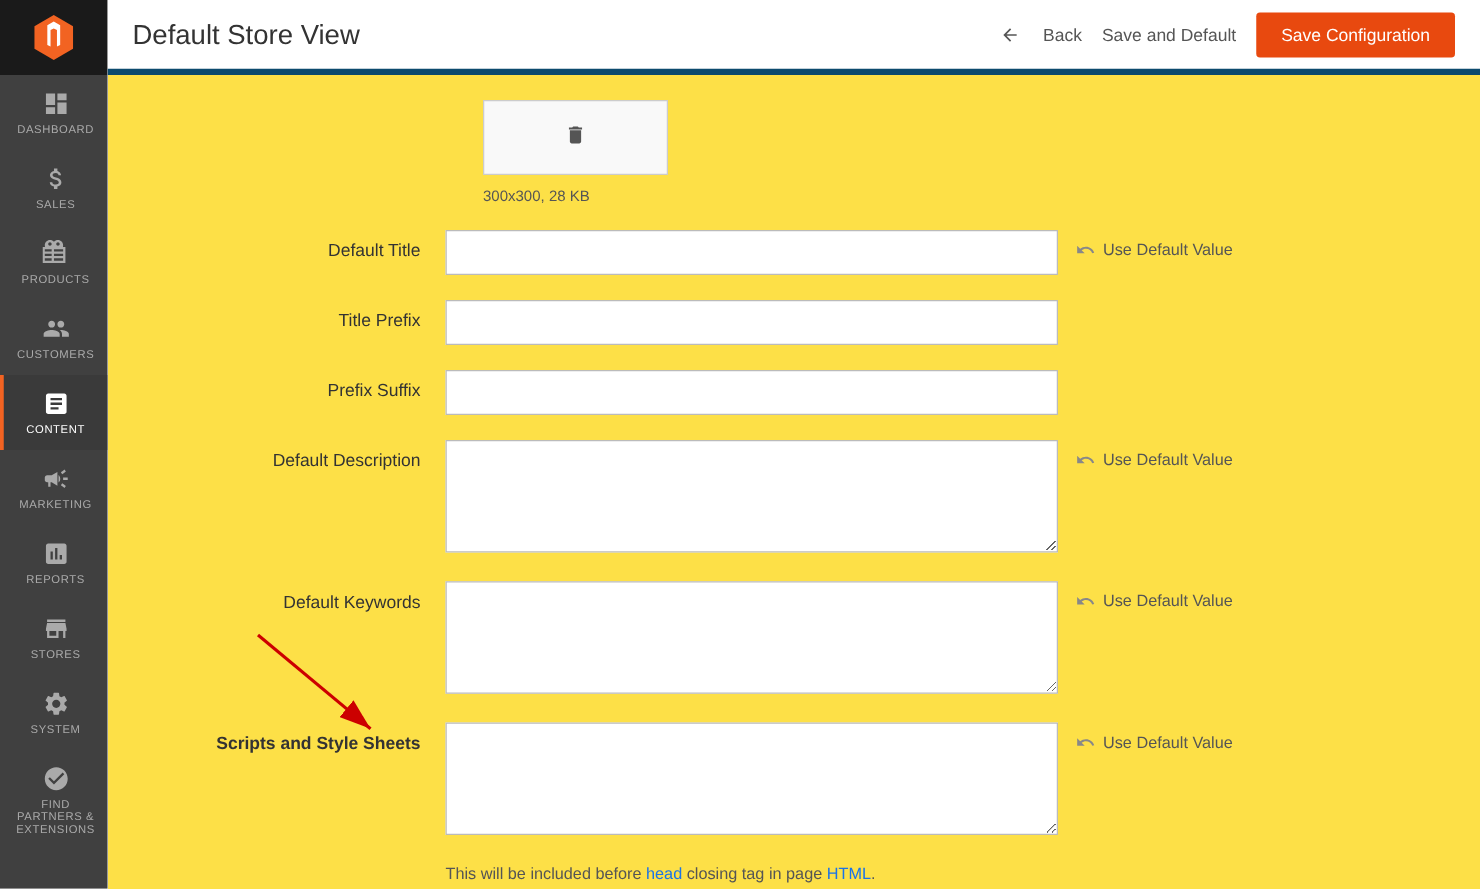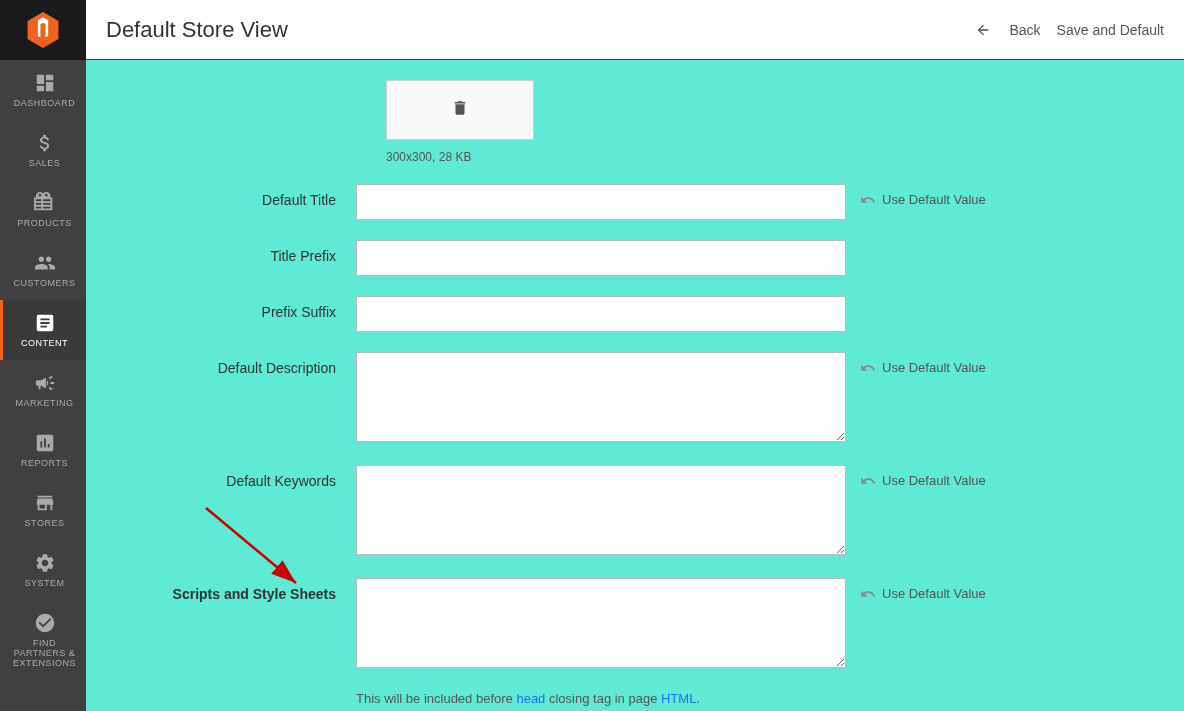--- a/index.html
+++ b/index.html
@@ -52,21 +52,21 @@
     .main {
       flex: 1;
       display: flex;
       flex-direction: column;
       overflow: hidden;
     }
 
     
     .header {
       background: #fff;
-      border-bottom: 1px solid #0c4a6e;
+      border-bottom: 5px solid #0c4a6e;
       padding: 0 20px;
       height: 60px;
       display: flex;
       align-items: center;
       justify-content: space-between;
       flex-shrink: 0;
     }
     .header-title {
       font-size: 22px;
       font-weight: 300;
@@ -103,21 +103,21 @@
       font-size: 14px;
       font-weight: 500;
       cursor: pointer;
       border-radius: 3px;
     }
 
     
     .content-area {
       flex: 1;
       overflow-y: auto;
-      background: #5eead4;
+      background: #fde047;
       padding: 20px 48px 40px 40px;
     }
 
     
     .image-section {
       display: flex;
       flex-direction: column;
       align-items: flex-start;
       margin-left: 260px;
       margin-bottom: 20px;
@@ -297,20 +297,21 @@
   <header class="header">
     <h1 class="header-title">Default Store View</h1>
     <div class="header-actions">
       <button class="btn-back">
         <svg width="16" height="16" viewBox="0 0 24 24" fill="currentColor">
             <path d="M20 11H7.83l5.59-5.59L12 4l-8 8 8 8 1.41-1.41L7.83 13H20v-2z"></path>
           </svg>
         <span>Back</span>
       </button>
       <button class="btn-save-continue">Save and Default</button>
+      <button class="btn-save-config">Save Configuration</button>
     </div>
   </header>
 
   <div class="content-area">
 
     <div class="image-section">
       <div class="image-thumb">
         <button class="trash-icon-btn">
           <svg width="18" height="18" viewBox="0 0 24 24" fill="#555">
               <path d="M6 19c0 1.1.9 2 2 2h8c1.1 0 2-.9 2-2V7H6v12zM19 4h-3.5l-1-1h-5l-1 1H5v2h14V4z"></path>

